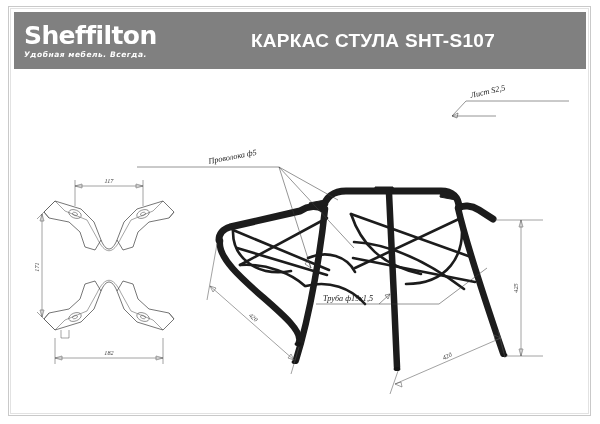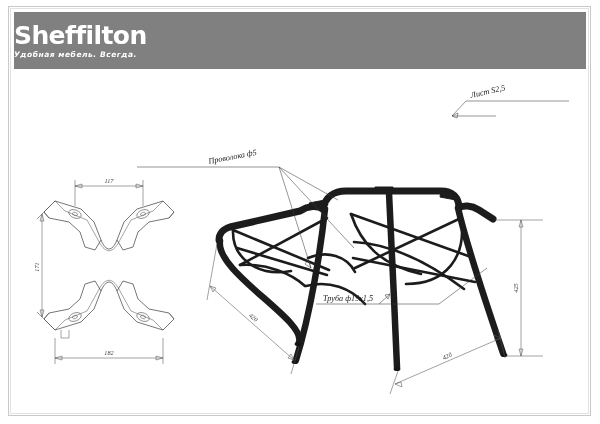--- a/index.html
+++ b/index.html
@@ -44,20 +44,21 @@
     left: 14px;
     top: 12px;
     width: 572px;
     height: 57px;
     background: #808080;
     display: flex;
     align-items: center;
     box-sizing: border-box;
   }
   .brand {
+    padding-left: 10px;
     width: 160px;
     flex: 0 0 auto;
     color: #ffffff;
     line-height: 1;
   }
   .brand-name {
     font-family: "DejaVu Sans", sans-serif;
     font-weight: bold;
     font-size: 25px;
     letter-spacing: -0.6px;
@@ -118,20 +119,21 @@
 <div id="page">
 
   <div class="page-frame"></div>
   <div class="page-frame-inner"></div>
 
   <div class="header">
     <div class="brand">
       <span class="brand-name">Sheffilton</span>
       <span class="brand-tag">Удобная мебель. Всегда.</span>
     </div>
+    <div class="doc-title">КАРКАС СТУЛА SHT-S107</div>
   </div>
 
   <div class="canvas">
     <svg width="581" height="342" viewBox="0 0 581 342" xmlns="http://www.w3.org/2000/svg">
 
       <g>
 
         <g>
           <path class="partline" d="M35,140 L46,129 L72,137 L85,150 L92,168 L86,178 L76,175 L71,160 L60,150 L40,146 Z"></path>
           <path class="thin" d="M46,129 L56,139 L78,148 L88,166"></path>

